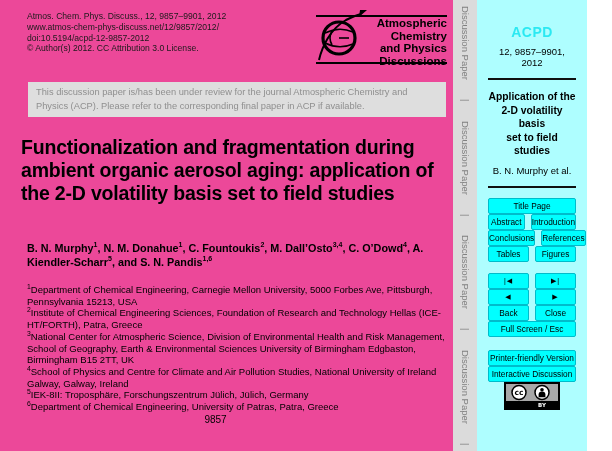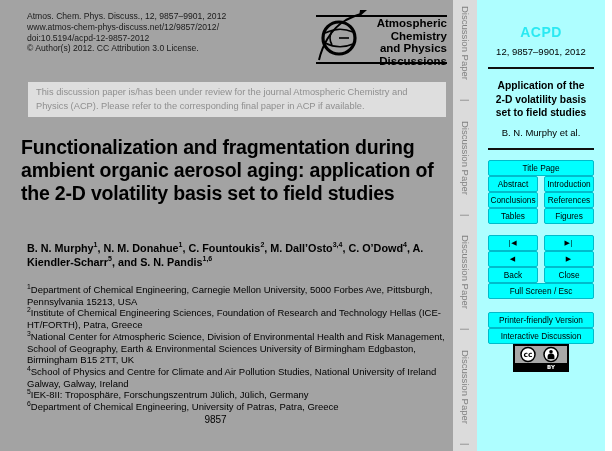--- a/index.html
+++ b/index.html
@@ -6,21 +6,21 @@
     --sidebar-bg:#AEFEFF; --button-bg:#00FFFF; --button-border:#00BCCB;
     --acpd-text:#2BE9F2; --banner-bg:#DEDEDE; --banner-text:#8F8F8F;
     --spine-bg:#DBDBDB; --spine-text:#808080; --text:#000000;
   }
   * { margin:0; padding:0; box-sizing:border-box; }
   html,body { width:612px; height:451px; background:#fff; overflow:hidden;
     font-family:"Liberation Sans", sans-serif; color:var(--text); }
   .page { position:relative; width:612px; height:451px; background:#fff; }
 
   
-  .main { position:absolute; left:0; top:0; width:453px; height:451px; background:#a3a3a3; }
+  .main { position:absolute; left:0; top:0; width:453px; height:451px; background:#ec4899; }
   .citation { position:absolute; left:27px; top:11px; font-size:8.6px; line-height:10.8px; color:#1a1a1a; }
   .masthead { position:absolute; left:316px; top:5px; width:131px; height:64px; }
   .mast-line { position:absolute; left:0; right:0; height:2px; background:#000; }
   .mast-line.top { top:10px; } .mast-line.bottom { top:57px; }
   .egu-logo { position:absolute; left:0; top:4px; }
   .mast-text { position:absolute; right:0; top:12px; text-align:right; font-weight:bold;
     font-size:11.5px; line-height:12.6px; }
   .mast-text span { display:block; }
   .notice { position:absolute; left:28px; top:82px; width:418px; background:var(--banner-bg);
     color:var(--banner-text); font-size:9.3px; line-height:14px; padding:3px 8px 4px 8px; }
@@ -34,21 +34,21 @@
   .pageno { position:absolute; left:0; top:414px; width:431px; text-align:center; font-size:10px; }
 
   
   .spine { position:absolute; left:453px; top:0; width:24px; height:451px; background:var(--spine-bg);
     display:flex; flex-direction:column; align-items:center; justify-content:space-between;
     padding:6px 0; color:var(--spine-text); font-size:9.5px; }
   .spine span { writing-mode:vertical-rl; white-space:nowrap; }
   .spine .sep { font-size:9px; }
 
   
-  .panel { position:absolute; left:477px; top:0; width:128px; height:451px;
+  .panel { position:absolute; left:477px; top:0; width:110px; height:451px;
     background:var(--sidebar-bg); padding:24px 11px 0 11px; text-align:center; }
   .acpd { font-size:14px; font-weight:bold; color:var(--acpd-text); letter-spacing:0.5px; }
   .vol { font-size:9.5px; margin-top:6px; }
   .rule { height:2px; background:#101010; margin:10px 0; }
   .stitle { font-weight:bold; font-size:10.3px; line-height:13.5px; }
   .stitle span { display:block; }
   .byline { font-size:9.5px; margin-top:7px; }
   .btnrow { display:flex; gap:6px; }
   .btn { flex:1; height:16px; background:var(--button-bg); border:1px solid var(--button-border);
     border-radius:2px; font-size:8.3px; font-family:inherit; color:#000; cursor:pointer;

